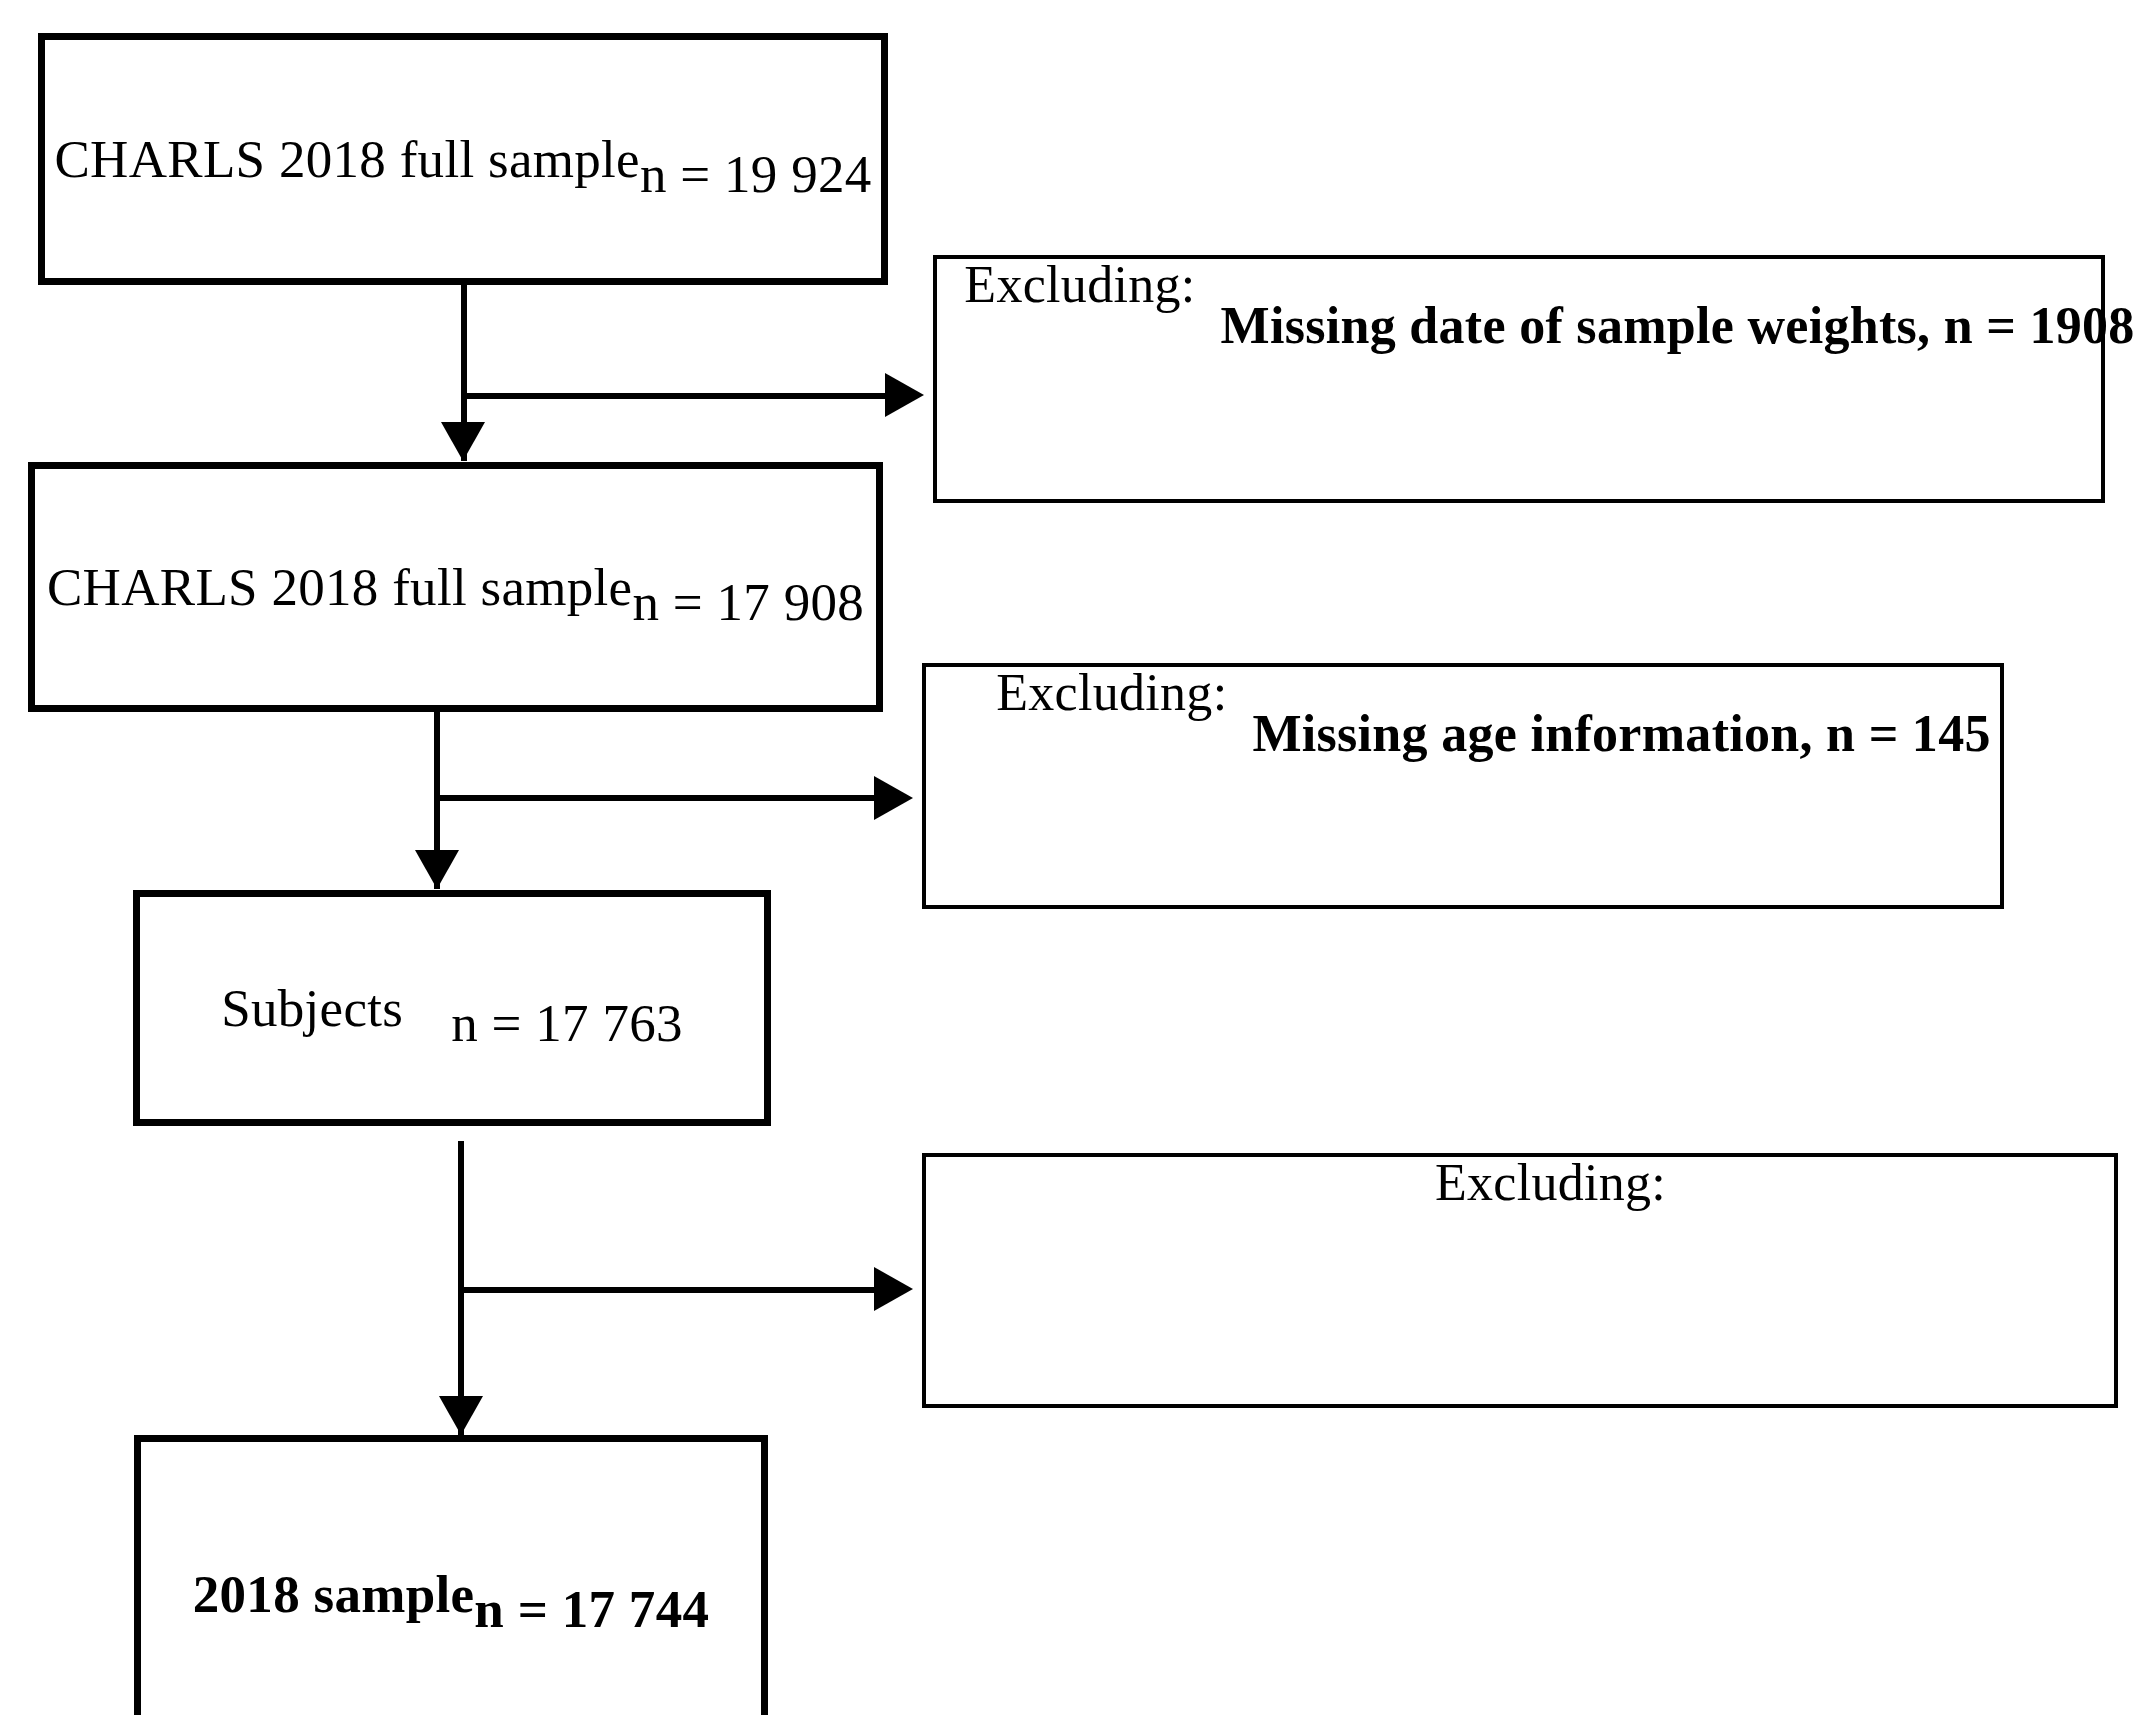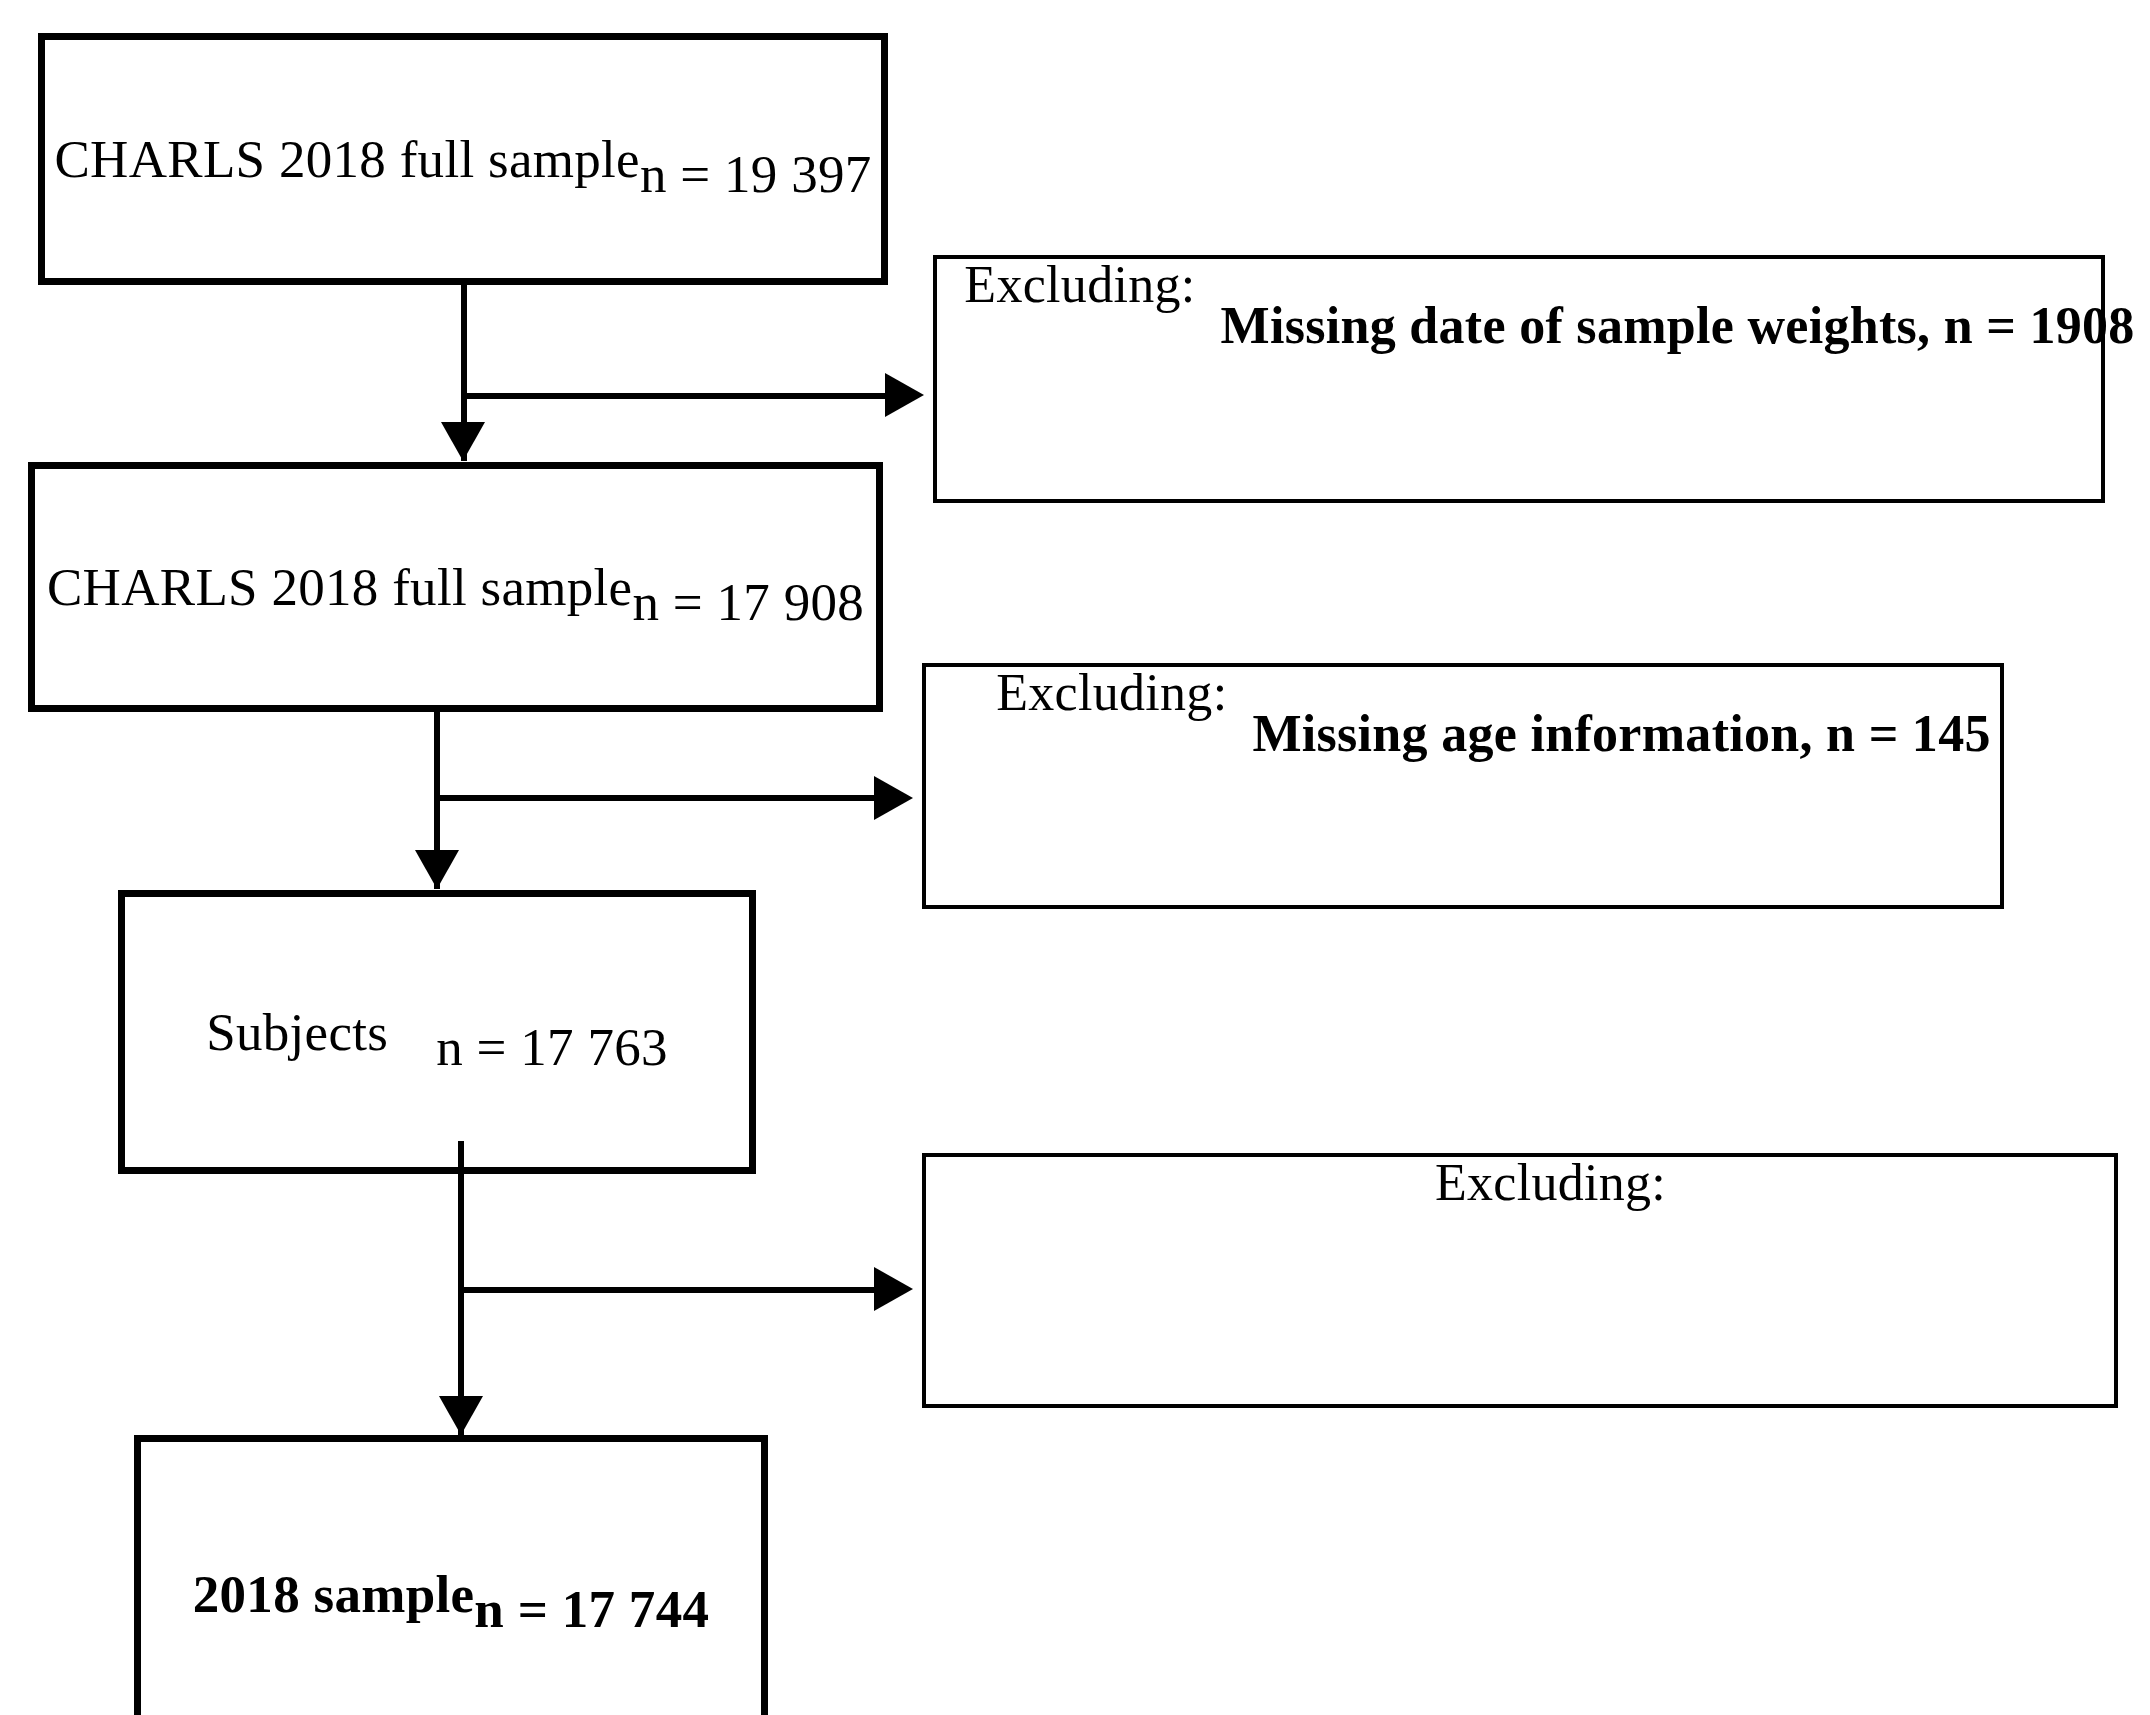--- a/index.html
+++ b/index.html
@@ -76,21 +76,21 @@
     border-left: 39px solid #000000;
   }
 </style>
 </head>
 <body>
 
 <div id="flowchart">
 
   <div class="node main" style="left:38px; top:33px; width:850px; height:252px;">
     <span class="line1">CHARLS 2018 full sample</span>
-    <span class="line2">n = 19 397</span>
+    <span class="line2">n = 19 924</span>
   </div>
 
   <div class="vline" style="left:461px; top:285px; height:176px;"></div>
   <div class="hline" style="left:461px; top:393px; width:427px;"></div>
   <div class="arrow-right" style="left:885px; top:373px;"></div>
   <div class="arrow-down" style="left:441px; top:422px;"></div>
 
   <div class="node excl" style="left:933px; top:255px; width:1172px; height:248px;">
     <span class="line1">Excluding:</span>
     <span class="line2">Missing date of sample weights, n = 1908</span>
@@ -104,21 +104,21 @@
   <div class="vline" style="left:434px; top:711px; height:178px;"></div>
   <div class="hline" style="left:434px; top:795px; width:442px;"></div>
   <div class="arrow-right" style="left:874px; top:776px;"></div>
   <div class="arrow-down" style="left:415px; top:850px;"></div>
 
   <div class="node excl" style="left:922px; top:663px; width:1082px; height:246px;">
     <span class="line1">Excluding:</span>
     <span class="line2">Missing age information, n = 145</span>
   </div>
 
-  <div class="node main" style="left:118px; top:890px; width:638px; height:284px;gap:48px;">
+  <div class="node main" style="left:133px; top:890px; width:638px; height:236px;gap:48px;">
     <span class="line1">Subjects</span>
     <span class="line2">n = 17 763</span>
   </div>
 
   <div class="vline" style="left:458px; top:1141px; height:294px;"></div>
   <div class="hline" style="left:458px; top:1287px; width:418px;"></div>
   <div class="arrow-right" style="left:874px; top:1267px;"></div>
   <div class="arrow-down" style="left:439px; top:1396px;"></div>
 
   <div class="node excl" style="left:922px; top:1153px; width:1196px; height:255px;">

